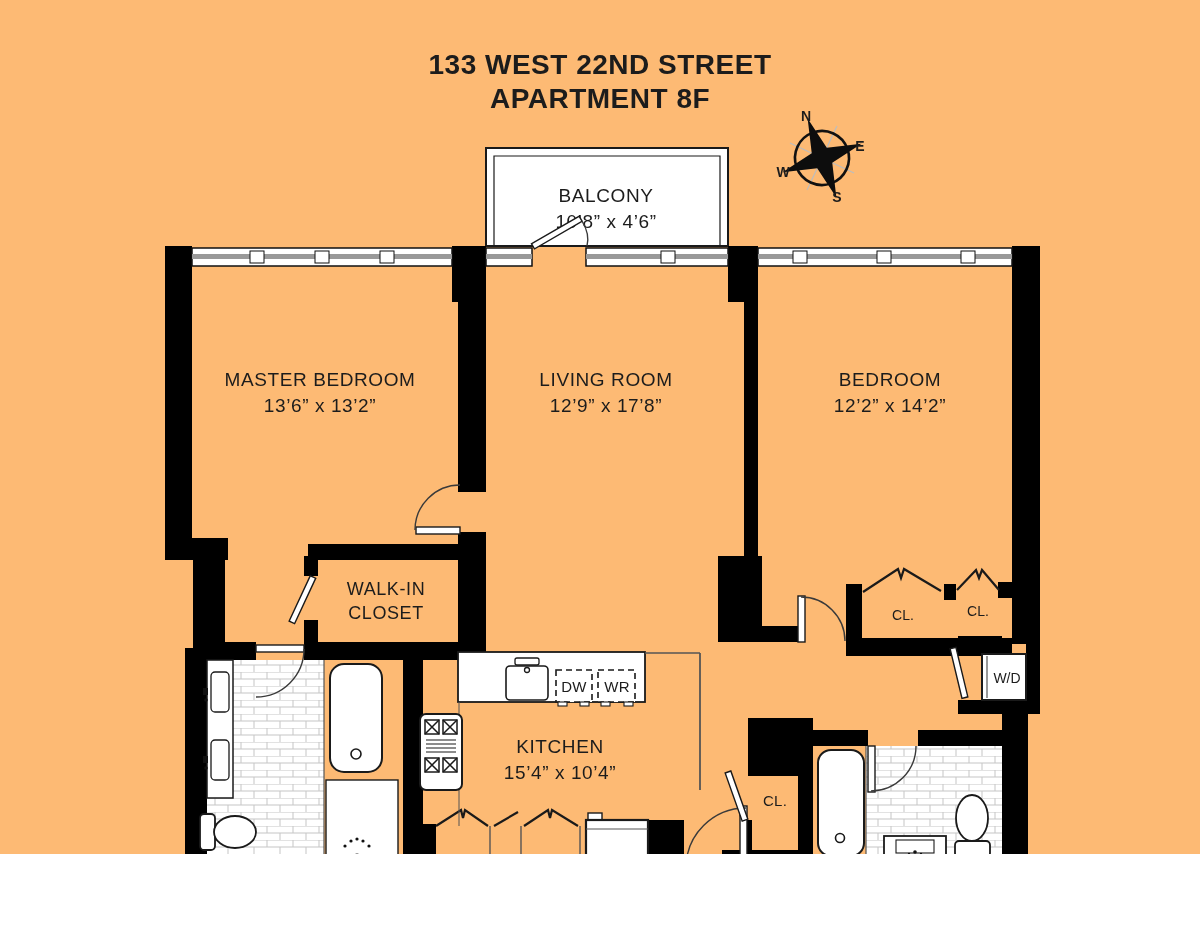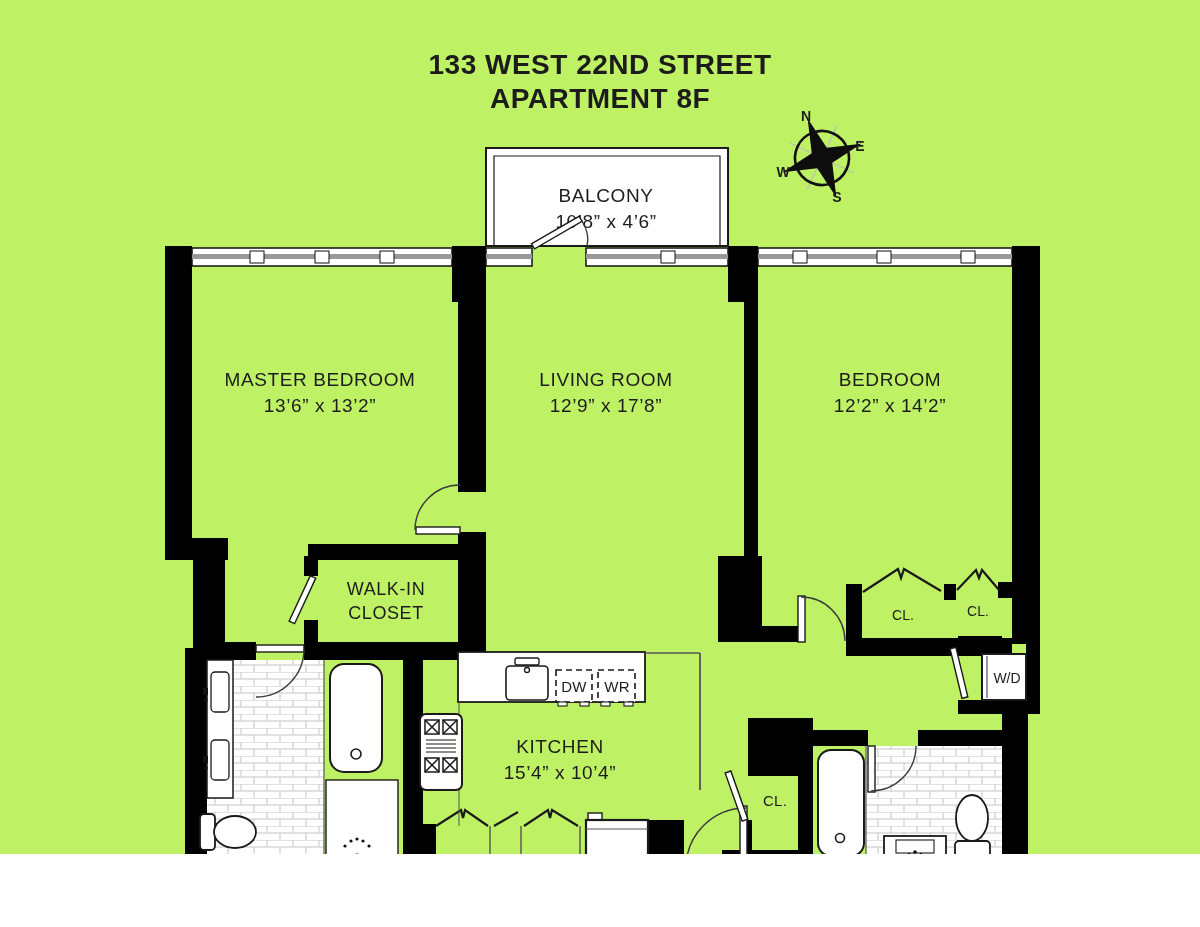--- a/index.html
+++ b/index.html
@@ -1,16 +1,16 @@
 <!DOCTYPE html>
 <html><head>
 <meta charset="utf-8">
 <style>
   html,body{margin:0;padding:0;background:#ffffff;}
-  .stage{position:relative;width:1200px;height:854px;background:#bef264;overflow:hidden;
+  .stage{position:relative;width:1200px;height:854px;background:#fdba74;overflow:hidden;
          font-family:"Liberation Sans", sans-serif;}
   svg{display:block;}
   text{fill:#1c1c1c;}
   .title-txt{font-size:28px;font-weight:bold;letter-spacing:.5px;}
   .room-txt{font-size:19px;letter-spacing:.6px;}
   .small-txt{font-size:15px;letter-spacing:.3px;}
   .tiny-txt{font-size:14px;}
   .compass-txt{font-size:14px;font-weight:bold;}
   .wall{fill:#000;}
   .thinline{stroke:#555;fill:none;}

